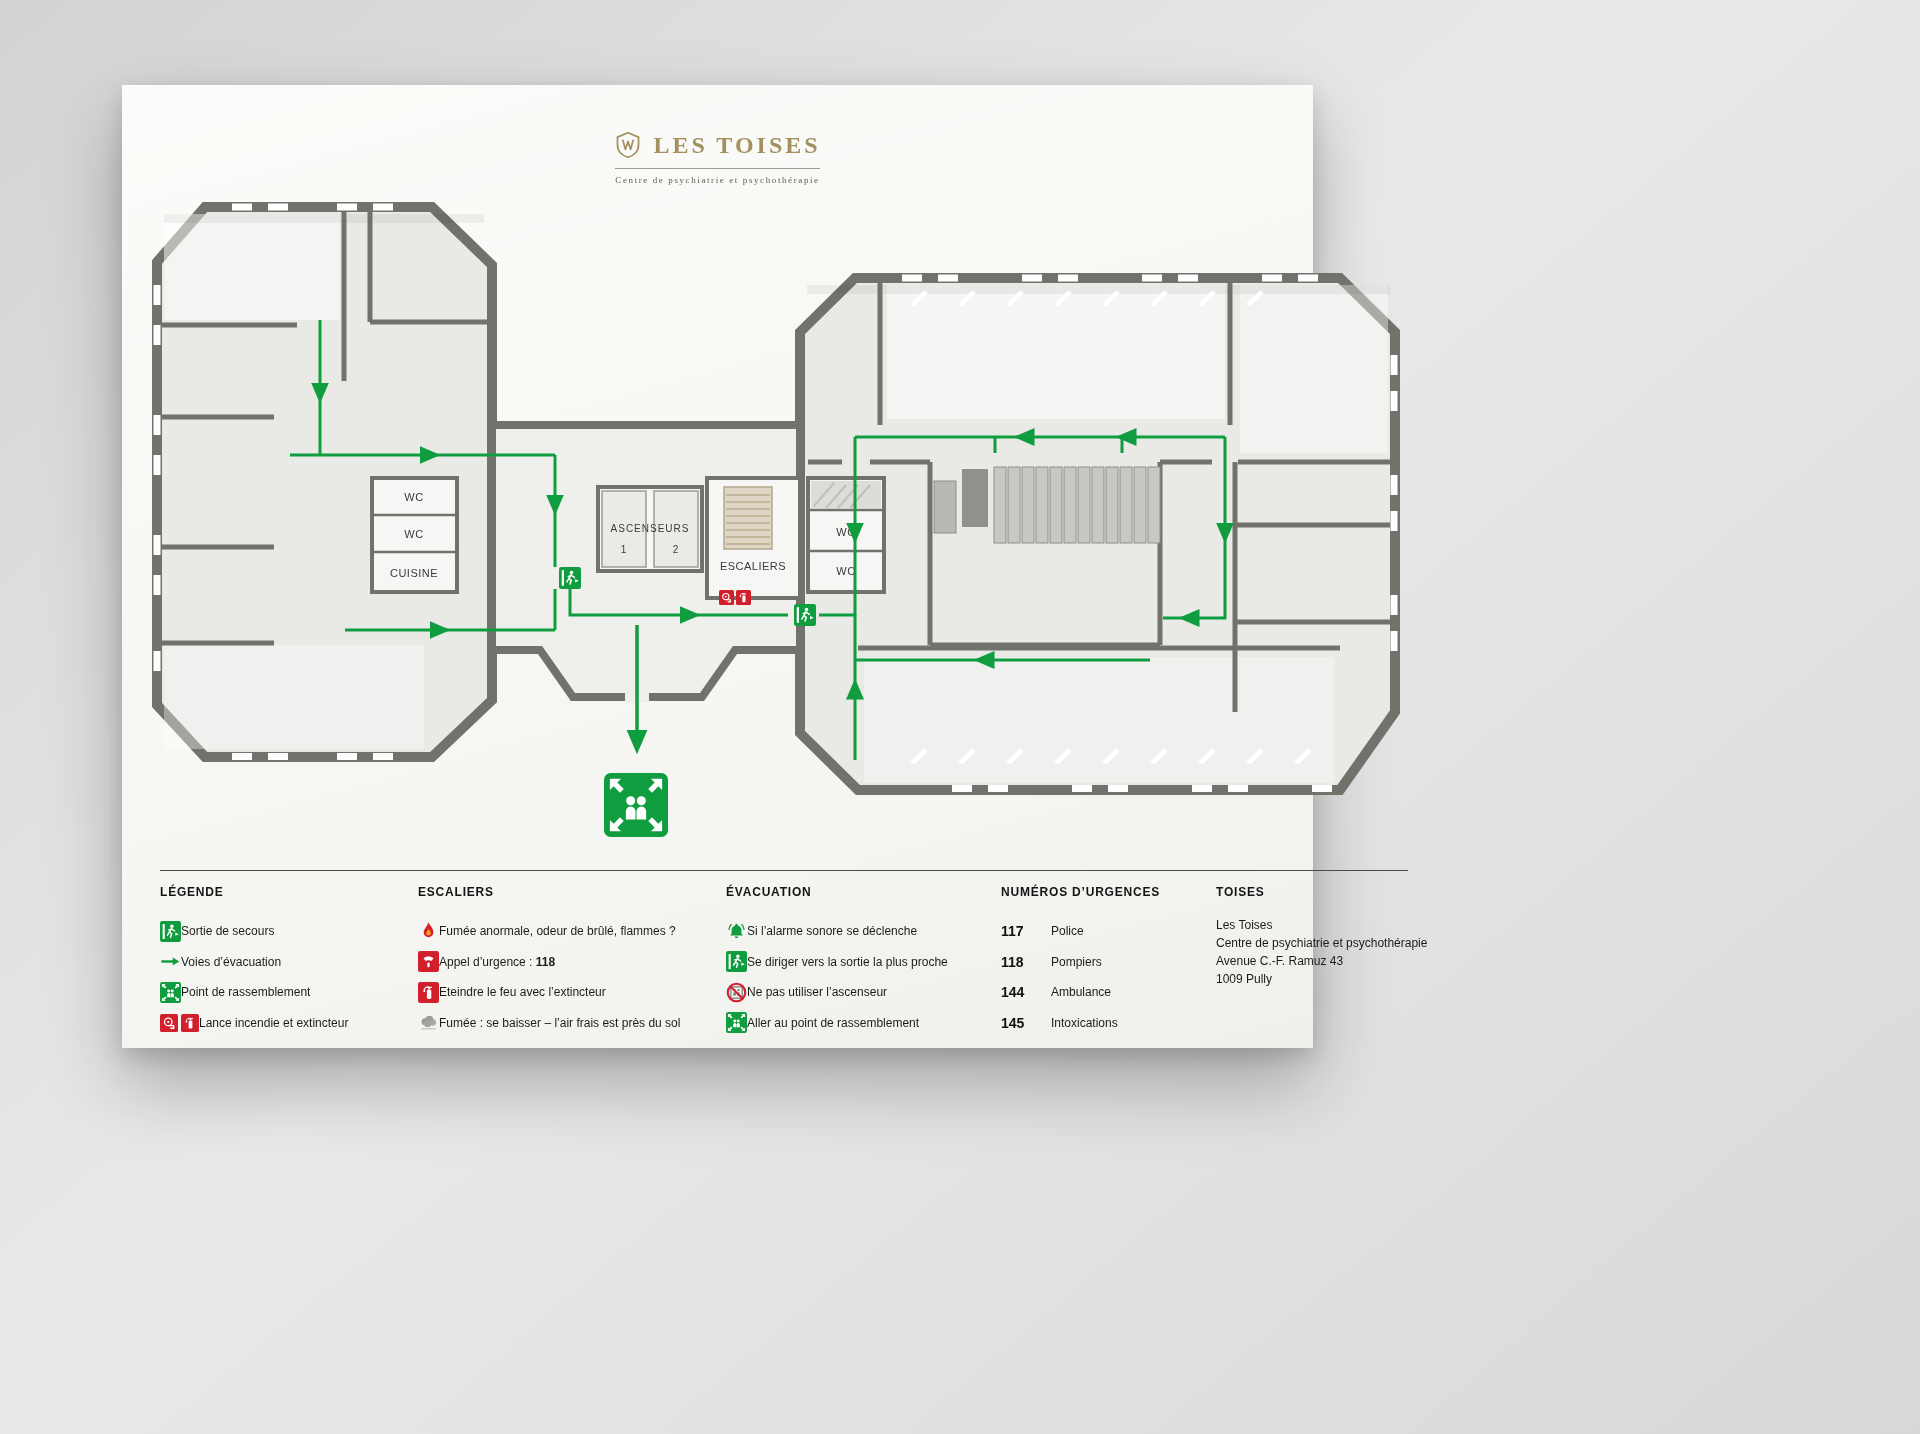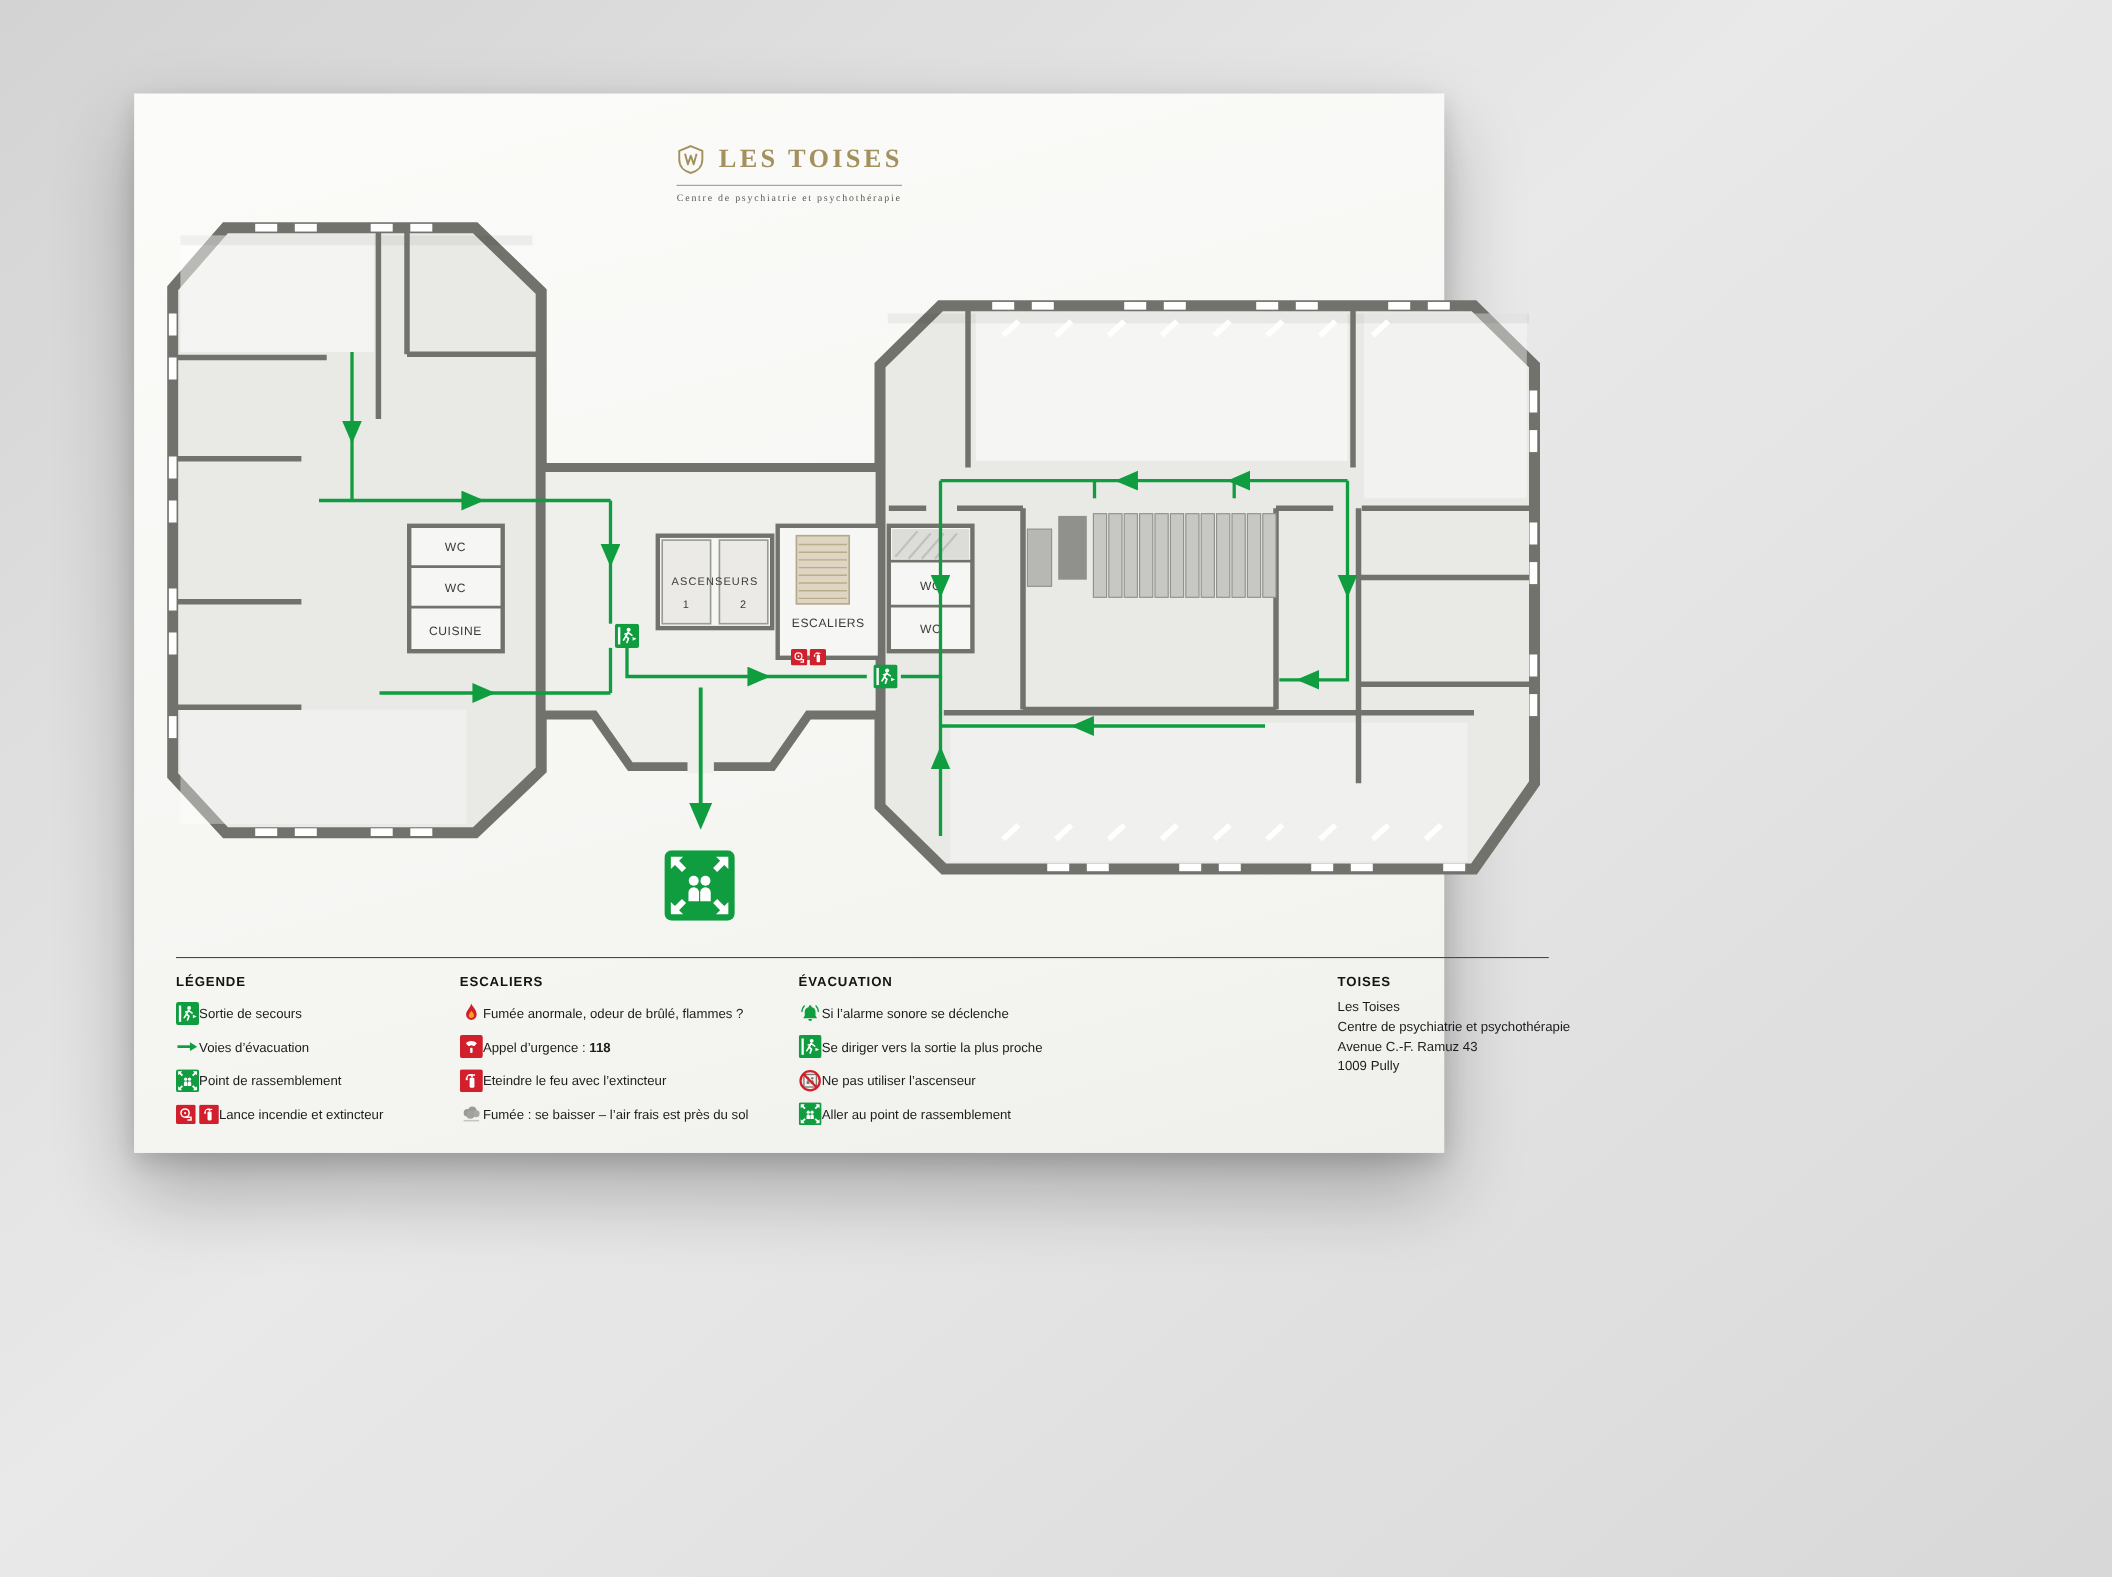--- a/index.html
+++ b/index.html
@@ -24,21 +24,21 @@
   .brand-tagline {
     margin-top:9px; padding-top:6px; border-top:1px solid #9a9a96;
     font-family:"Liberation Serif", serif; font-size:9px; letter-spacing:1.6px; color:#5a5a56;
   }
   .plan-svg { position:absolute; left:0; top:0; width:1315px; height:963px; }
   .plan-label { font-family:"Liberation Sans", sans-serif; font-size:11px; fill:#3a3a38; letter-spacing:.5px; }
   .plan-label-sm { font-family:"Liberation Sans", sans-serif; font-size:10px; fill:#3a3a38; letter-spacing:1px; }
 
   .legend-divider { position:absolute; left:38px; top:785px; width:1248px; border-top:1px solid #4a4a46; }
   .col { position:absolute; top:800px; }
-  .col-title { font-size:12px; font-weight:bold; letter-spacing:.8px; color:#141414; margin-bottom:6px; height:15px; }
+  .col-title { font-size:12px; font-weight:bold; letter-spacing:.8px; color:#141414; margin-bottom:16px; height:15px; }
   .lrow { display:flex; align-items:center; height:30.5px; }
   .licon { width:21px; height:21px; flex:0 0 auto; }
   .licon-wide { display:flex; gap:3px; flex:0 0 auto; }
   .licon-sm { width:18px; height:18px; }
   .llabel { font-size:12px; color:#1c1c1c; white-space:nowrap; }
   .nrow { display:flex; align-items:center; height:30.5px; }
   .num { font-size:14px; font-weight:bold; color:#111; width:50px; }
   .nlabel { font-size:12px; color:#1c1c1c; }
   .addr-line { font-size:12px; line-height:18px; color:#1c1c1c; white-space:nowrap; }
 </style>
@@ -421,20 +421,39 @@
       <span class="llabel">Ne pas utiliser l’ascenseur</span>
     </div>
     <div class="lrow">
       <svg class="licon">
           <use href="#sym-assembly"></use>
         </svg>
       <span class="llabel">Aller au point de rassemblement</span>
     </div>
   </div>
 
+  <div class="col" style="left:879px; width:200px">
+    <div class="col-title">NUMÉROS D’URGENCES</div>
+    <div class="nrow">
+      <span class="num">117</span>
+      <span class="nlabel">Police</span>
+    </div>
+    <div class="nrow">
+      <span class="num">118</span>
+      <span class="nlabel">Pompiers</span>
+    </div>
+    <div class="nrow">
+      <span class="num">144</span>
+      <span class="nlabel">Ambulance</span>
+    </div>
+    <div class="nrow">
+      <span class="num">145</span>
+      <span class="nlabel">Intoxications</span>
+    </div>
+  </div>
 
   <div class="col" style="left:1094px; width:220px">
     <div class="col-title">TOISES</div>
     <div class="addr-line">Les Toises</div>
     <div class="addr-line">Centre de psychiatrie et psychothérapie</div>
     <div class="addr-line">Avenue C.-F. Ramuz 43</div>
     <div class="addr-line">1009 Pully</div>
   </div>
 
 </div>

